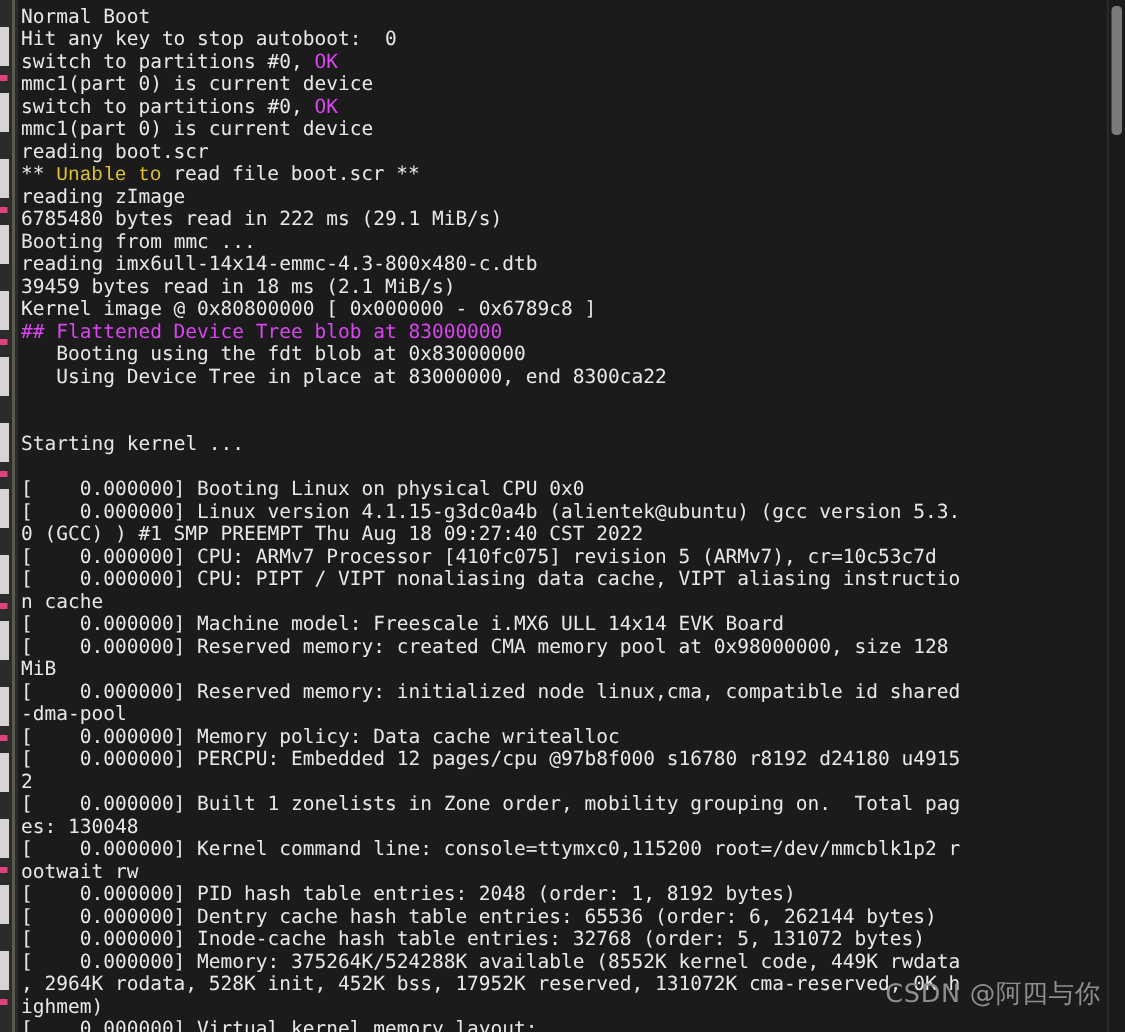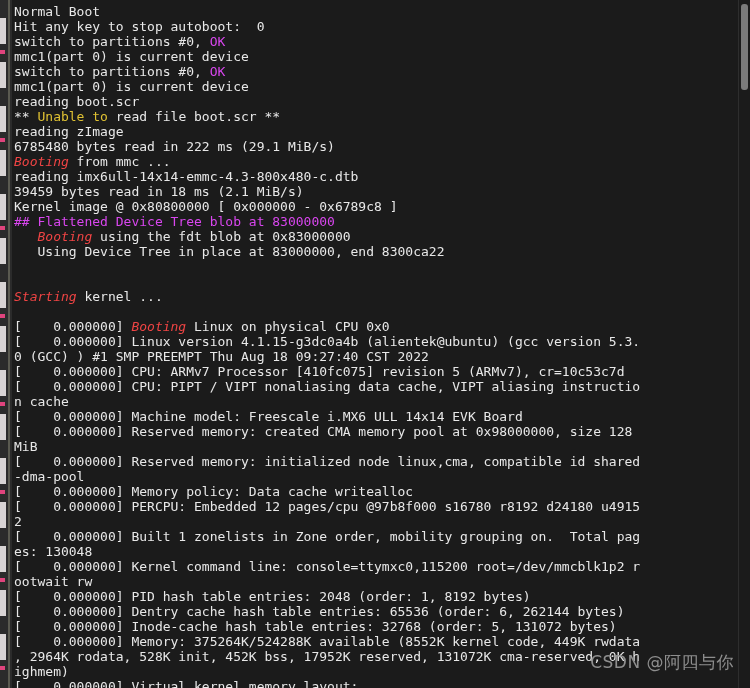--- a/index.html
+++ b/index.html
@@ -84,22 +84,22 @@
     white-space: pre;
     color: #e8e8e8;
     -webkit-font-smoothing: none;
   }
   .line {
     height: 15px;
     white-space: pre;
   }
   .c-white  { color: #e8e8e8; }
   .c-green  { color: #d946ef; }
-  .c-yellow { color: #e0c233; }
-  .c-cyan   { color: #ef4444; font-style: italic; }
+  .c-yellow { color: #e0c233; font-family: Liberation Mono, monospace; }
+  .c-cyan   { color: #e5e5e5; }
 
   
   .watermark {
     position: absolute;
     right: 16px;
     bottom: 14px;
     font-family: "DejaVu Sans", "Liberation Sans", sans-serif;
     font-size: 17px;
     color: #8e8e8e;
     z-index: 6;

